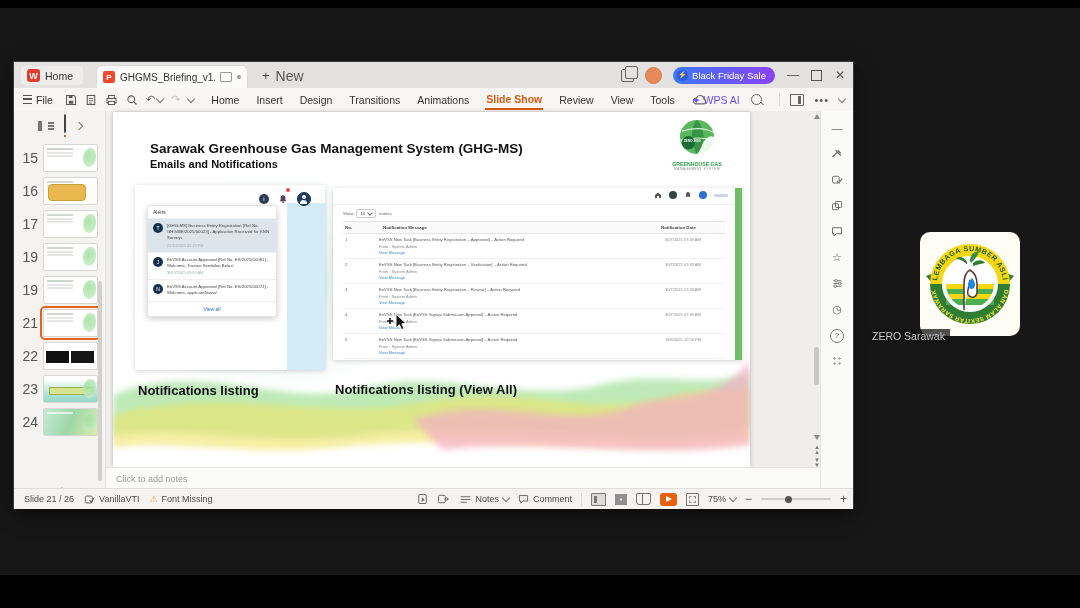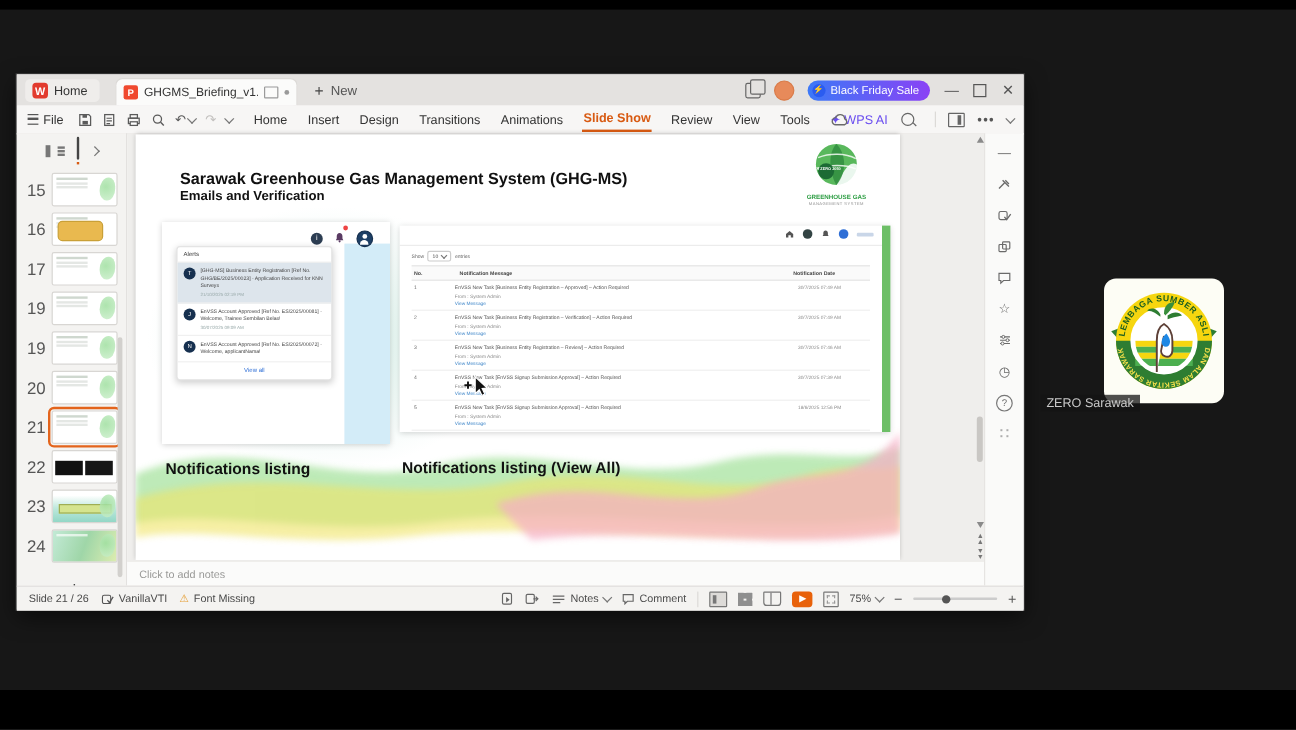--- a/index.html
+++ b/index.html
@@ -16,21 +16,21 @@
   #tabbar{left:0;top:0;width:839px;height:26px;background:#e4e2e0;}
   .home-tab{left:7px;top:4px;height:19px;padding:0 10px 0 6px;background:#efedeb;border-radius:4px;display:flex;align-items:center;gap:5px;}
   .wlogo{width:13px;height:13px;background:#e23b2e;border-radius:3px;color:#fff;font-size:9px;font-weight:bold;display:flex;align-items:center;justify-content:center;}
   .home-tab span.lbl{font-size:10.5px;color:#333;}
   .doc-tab{left:82px;top:3px;width:152px;height:23px;background:#fbfbfa;border:1px solid #dcdad7;border-bottom:none;border-radius:6px 6px 0 0;display:flex;align-items:center;gap:5px;padding:0 6px;box-sizing:border-box;}
   .plogo{width:12px;height:12px;background:#f0492f;border-radius:2px;color:#fff;font-size:8px;font-weight:bold;display:flex;align-items:center;justify-content:center;flex:0 0 auto;}
   .doc-tab .lbl{font-size:10px;color:#333;white-space:nowrap;overflow:hidden;}
   .mini-ic{width:10px;height:8px;border:1px solid #9a9a9a;border-radius:1px;flex:0 0 auto;}
   .dot-ic{width:4px;height:4px;background:#9a9a9a;border-radius:50%;flex:0 0 auto;}
   .new-tab{left:248px;top:4px;height:19px;display:flex;align-items:center;gap:6px;color:#444;}
-  .new-tab .plus{font-size:13px;} .new-tab .lbl{font-size:11px;color:#555;}
+  .new-tab .plus{font-size:13px;} .new-tab .lbl{font-size:14px;color:#555;}
   .tb-right{right:6px;top:0;height:26px;display:flex;align-items:center;gap:11px;}
   .stackwin{width:11px;height:11px;border:1px solid #666;border-radius:2px;position:relative;}
   .stackwin:before{content:'';position:absolute;left:3px;top:-4px;width:11px;height:11px;border:1px solid #666;border-radius:2px;background:#e4e2e0;}
   .avatar-o{width:15px;height:15px;border-radius:50%;background:#e78a5a;border:1px solid #d97b49;}
   .promo{height:17px;border-radius:9px;background:linear-gradient(90deg,#3c79f7,#8a42f5);color:#fff;font-size:9.5px;display:flex;align-items:center;gap:4px;padding:0 9px 0 4px;}
   .bolt{width:11px;height:11px;border-radius:50%;background:#2b5cf0;color:#fff;font-size:7px;display:flex;align-items:center;justify-content:center;}
   .winctl{font-size:12px;color:#555;width:14px;text-align:center;}
   .restore{width:9px;height:9px;border:1px solid #555;position:relative;}
   
   #menubar{left:0;top:26px;width:839px;height:23px;background:#f7f6f5;border-bottom:1px solid #e3e1df;display:flex;align-items:center;}
@@ -277,24 +277,20 @@
           <div class="thumb v-std"></div>
         </div>
         <div class="thumb-row">
           <span class="thumb-num">19</span>
           <div class="thumb v-std"></div>
         </div>
         <div class="thumb-row">
           <span class="thumb-num">19</span>
           <div class="thumb v-std"></div>
         </div>
-        <div class="thumb-row">
-          <span class="thumb-num">20</span>
-          <div class="thumb v-std"></div>
-        </div>
         <div class="thumb-row sel">
           <span class="thumb-num">21</span>
           <div class="thumb v-std"></div>
         </div>
         <div class="thumb-row">
           <span class="thumb-num">22</span>
           <div class="thumb v-dark"></div>
         </div>
         <div class="thumb-row">
           <span class="thumb-num">23</span>
@@ -319,21 +315,21 @@
             <filter id="bl">
               <feGaussianBlur stdDeviation="3"></feGaussianBlur>
             </filter>
           </defs>
         <path filter="url(#bl)" fill="#a8e3a0" opacity="0.75" d="M0,55 C90,18 170,70 250,48 C330,26 410,66 490,44 C550,30 600,50 637,32 L637,90 C520,110 380,78 240,96 C150,106 60,84 0,96 Z"></path>
         <path filter="url(#bl)" fill="#f0e468" opacity="0.6" d="M0,75 C110,44 210,82 310,62 C410,42 480,80 560,56 C595,46 620,54 637,48 L637,102 C500,118 360,92 220,108 C130,116 50,98 0,108 Z"></path>
         <path filter="url(#bl)" fill="#f6aec6" opacity="0.7" d="M300,80 C380,52 450,92 520,66 C565,50 605,64 637,20 L637,105 C540,120 430,98 330,110 Z"></path>
       </svg>
 
       <div class="s-title abs">Sarawak Greenhouse Gas Management System (GHG-MS)</div>
-      <div class="s-sub abs">Emails and Verification</div>
+      <div class="s-sub abs">Emails and Notifications</div>
 
       <div id="slogo" class="abs">
         <svg width="38" height="38" viewBox="0 0 40 40">
           <circle cx="20" cy="20" r="18" fill="#eaf7ee"></circle>
           <path d="M20 2 A18 18 0 0 1 38 20 C30 16 26 28 20 38 A18 18 0 0 1 20 2Z" fill="#59b85c"></path>
           <path d="M20 2 C28 10 30 26 20 38 C14 28 12 10 20 2Z" fill="#2e8b3f" opacity=".8"></path>
           <path d="M4 14 C14 10 28 10 37 15" stroke="#fff" stroke-width="1.2" fill="none" opacity=".8"></path>
           <path d="M3 24 C14 20 28 20 37 24" stroke="#fff" stroke-width="1.2" fill="none" opacity=".8"></path>
           <circle cx="11" cy="26" r="7" fill="#1c6b34"></circle>
           <text x="11" y="25" text-anchor="middle" font-size="3.4" fill="#fff" font-weight="bold">NET ZERO 2050</text>

